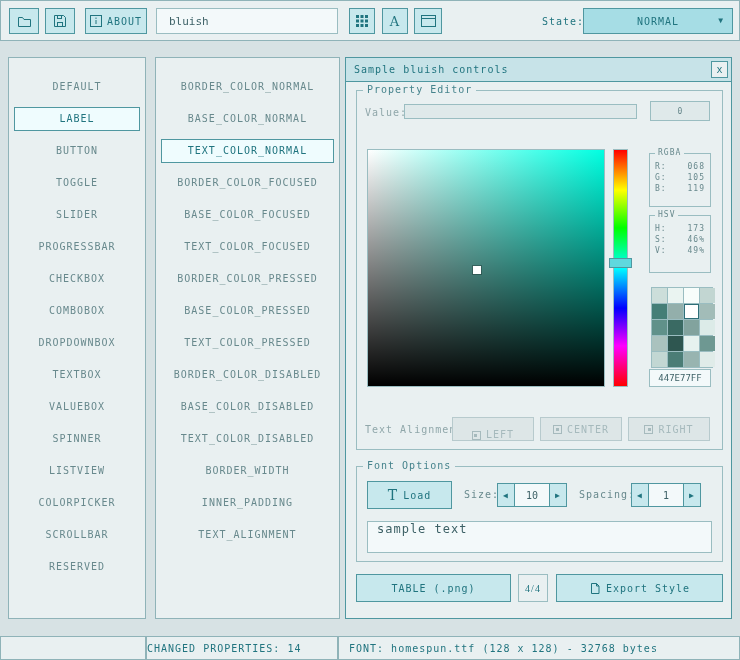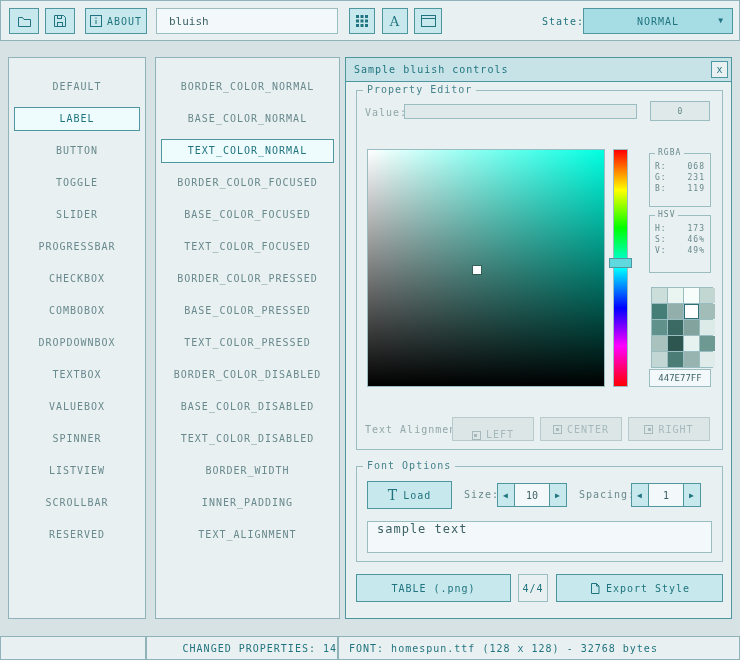--- a/index.html
+++ b/index.html
@@ -133,21 +133,21 @@
   .pages-box  { left: 172px; top: 516px; width: 30px;  height: 28px;
     background: var(--panel-bg, #e9f0f1); }
   .export-btn { left: 210px; top: 516px; width: 167px; height: 28px; }
 
   
   .statusbar { position: absolute; left: 0; top: 636px; width: 740px; height: 24px; }
   .status-sec { position: absolute; top: 0; height: 24px; background: var(--panel-bg, #e9f0f1);
     border: 1px solid var(--panel-border, #8fb3b8); display: flex; align-items: center;
     font-size: 10px; letter-spacing: 1px; color: var(--btn-text, #20747f); }
   .ss1 { left: 0;     width: 146px; }
-  .ss2 { left: 146px; width: 192px; justify-content: flex-end; }
+  .ss2 { left: 146px; width: 192px; justify-content: flex-start; }
   .ss3 { left: 338px; width: 402px; padding-left: 10px; }
 </style>
 </head>
 <body>
 
 <div class="app">
 
   <div class="toolbar">
     <div class="btn tb-open">
       <span>
@@ -218,20 +218,21 @@
       <div class="list-item">TOGGLE</div>
       <div class="list-item">SLIDER</div>
       <div class="list-item">PROGRESSBAR</div>
       <div class="list-item">CHECKBOX</div>
       <div class="list-item">COMBOBOX</div>
       <div class="list-item">DROPDOWNBOX</div>
       <div class="list-item">TEXTBOX</div>
       <div class="list-item">VALUEBOX</div>
       <div class="list-item">SPINNER</div>
       <div class="list-item">LISTVIEW</div>
+      <div class="list-item">COLORPICKER</div>
       <div class="list-item">SCROLLBAR</div>
       <div class="list-item">RESERVED</div>
     </div>
 
   <div class="panel p2">
       <div class="list-item">BORDER_COLOR_NORMAL</div>
       <div class="list-item">BASE_COLOR_NORMAL</div>
       <div class="list-item selected">TEXT_COLOR_NORMAL</div>
       <div class="list-item">BORDER_COLOR_FOCUSED</div>
       <div class="list-item">BASE_COLOR_FOCUSED</div>
@@ -272,21 +273,21 @@
       </div>
 
       <div class="mini-box mb-rgba">
         <span class="mini-title">RGBA</span>
         <div class="mini-row">
           <span>R:</span>
           <span>068</span>
         </div>
         <div class="mini-row">
           <span>G:</span>
-          <span>231</span>
+          <span>105</span>
         </div>
         <div class="mini-row">
           <span>B:</span>
           <span>119</span>
         </div>
       </div>
 
       <div class="mini-box mb-hsv">
         <span class="mini-title">HSV</span>
         <div class="mini-row">
@@ -376,21 +377,21 @@
       </div>
 
       <div class="textbox">
         <span>sample text</span>
       </div>
     </div>
 
     <div class="btn table-btn">
       <span>TABLE (.png)</span>
     </div>
-    <div class="box pages-box btn" style="background:var(--panel-bg,#e9f0f1);">
+    <div class="box pages-box btn" style="background:var(--panel-bg,#e9f0f1);font-family:Liberation Serif, serif;">
       <span>4/4</span>
     </div>
     <div class="btn export-btn">
       <span>
         <svg width="12" height="13" viewBox="0 0 12 13">
             <path d="M2.5 1.5h5l2.5 2.5v7.5h-7.5z" fill="none" stroke="currentColor"></path>
             <path d="M7.5 1.5v2.5h2.5" fill="none" stroke="currentColor"></path>
           </svg>
       </span>
       <span>Export Style</span>

